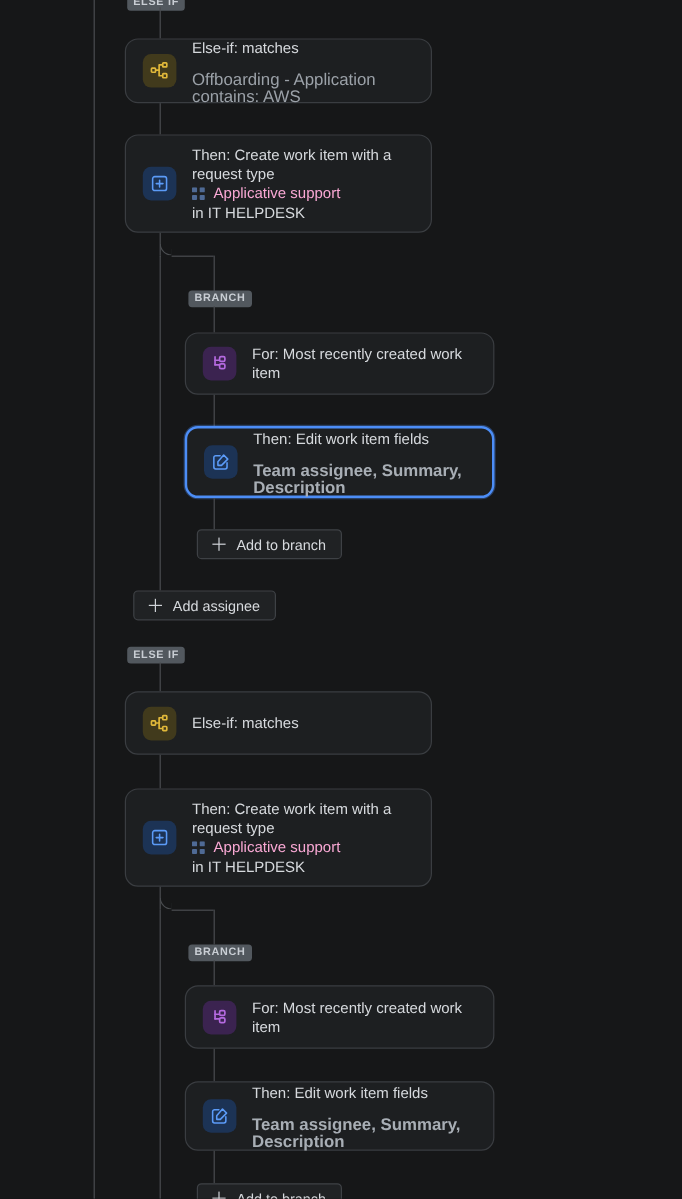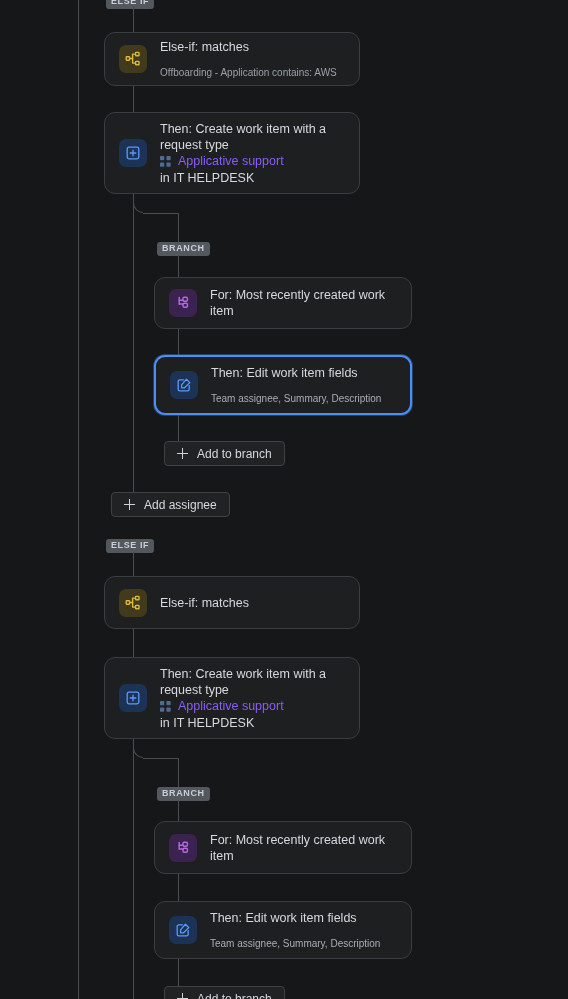--- a/index.html
+++ b/index.html
@@ -92,30 +92,30 @@
   .card-text { display: flex; flex-direction: column; justify-content: space-between; }
 
   .card-title {
     color: #d6d9dd;
     font-size: 12.5px;
     line-height: 16px;
     font-family: "Liberation Sans", sans-serif;
   }
   .card-sub {
     color: #9ba1a8;
-    font-size: 10px;
+    font-size: 14px;
     line-height: 14px;
     margin-top: 11px;
   }
-  .card-sub.bold { font-weight: 400; color: #a8aeb5; }
+  .card-sub.bold { font-weight: 700; color: #a8aeb5; }
 
   .reqline {
     display: flex;
     align-items: center;
-    color: #8b5cf6;
+    color: #f9a8d4;
     font-size: 12.5px;
     line-height: 17px;
   }
   .reqline .grid-ic { margin-right: 7px; display: inline-flex; }
 
   
   .ghost-btn {
     position: absolute;
     background: #202224;
     border: 1px solid #3e4145;

